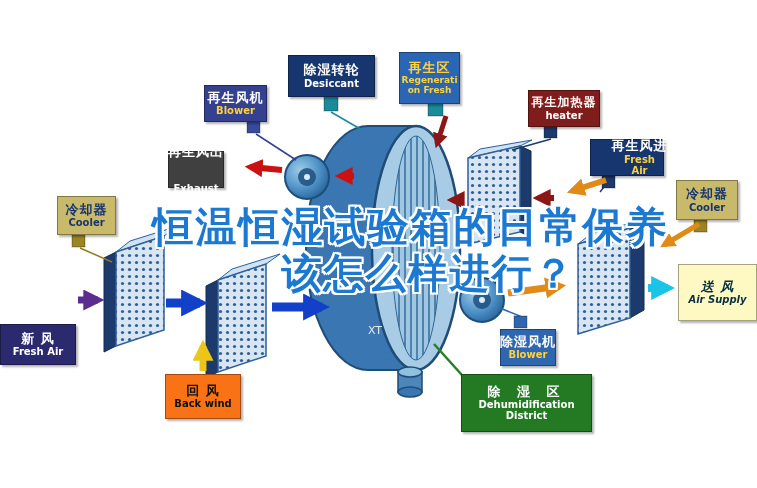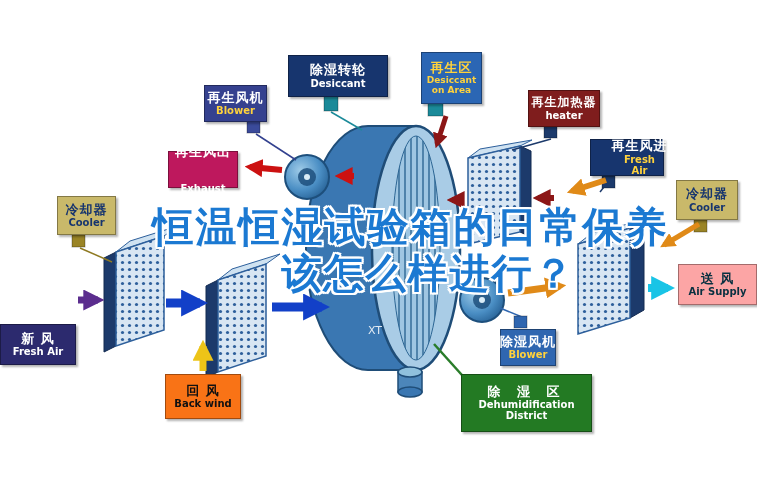--- a/index.html
+++ b/index.html
@@ -154,41 +154,41 @@
       <line x1="648" y1="288" x2="668" y2="288" stroke="#19c4e6" stroke-width="8" marker-end="url(#m-cyan)"></line>
       <line x1="606" y1="180" x2="572" y2="191" stroke="#e08a18" stroke-width="6" marker-end="url(#m-orange)"></line>
       <line x1="554" y1="198" x2="538" y2="198" stroke="#8c1616" stroke-width="6" marker-end="url(#m-darkred)"></line>
       <line x1="464" y1="200" x2="452" y2="200" stroke="#8c1616" stroke-width="6" marker-end="url(#m-darkred)"></line>
       <line x1="354" y1="176" x2="340" y2="176" stroke="#cc1111" stroke-width="6" marker-end="url(#m-red)"></line>
       <line x1="282" y1="170" x2="250" y2="167" stroke="#cc1111" stroke-width="6" marker-end="url(#m-red)"></line>
       <line x1="446" y1="116" x2="437" y2="144" stroke="#8c1616" stroke-width="5" marker-end="url(#m-darkred)"></line>
     </g>
   </svg>
 
-  <div class="label-box" style="left:288px;top:55px;width:100px;height:42px;background:#17356e;">
+  <div class="label-box" style="left:288px;top:55px;width:87px;height:42px;background:#17356e;">
     <span class="zh" style="color:#fff">除湿转轮</span>
     <span class="en" style="color:#fff">Desiccant</span>
   </div>
 
-  <div class="label-box" style="left:421px;top:52px;width:61px;height:52px;background:#2b66b4;">
+  <div class="label-box" style="left:399px;top:52px;width:61px;height:52px;background:#2b66b4;">
     <span class="zh" style="color:#ffd23c">再生区</span>
-    <span class="en" style="color:#ffd23c;font-size:9px">Desiccant on Area</span>
+    <span class="en" style="color:#ffd23c;font-size:9px">Regenerati on Fresh</span>
   </div>
 
   <div class="label-box" style="left:204px;top:85px;width:63px;height:37px;background:#35418f;align-items:center;">
     <span class="zh" style="color:#fff">再生风机</span>
     <span class="en" style="color:#ffd23c">Blower</span>
   </div>
 
   <div class="label-box" style="left:528px;top:90px;width:72px;height:37px;background:#7f1d1d;">
     <span class="zh" style="color:#fff;font-size:12px">再生加热器</span>
     <span class="en" style="color:#fff">heater</span>
   </div>
 
-  <div class="label-box" style="left:168px;top:151px;width:70px;height:37px;background:#be185d;gap:24px;">
+  <div class="label-box" style="left:168px;top:151px;width:56px;height:37px;background:#404040;gap:24px;">
     <span class="zh" style="color:#fff">再生风出</span>
     <span class="en" style="color:#fff">Exhaust</span>
   </div>
 
   <div class="label-box" style="left:590px;top:139px;width:74px;height:37px;background:#17356e;padding-left:27px;">
     <span class="zh" style="color:#fff">再生风进</span>
     <span class="en" style="color:#ffd23c">Fresh Air</span>
   </div>
 
   <div class="label-box" style="left:57px;top:196px;width:59px;height:39px;background:#c9b96a;">
@@ -209,21 +209,21 @@
   <div class="label-box" style="left:165px;top:374px;width:76px;height:45px;background:#f97316;">
     <span class="zh" style="color:#111">回 风</span>
     <span class="en" style="color:#111">Back wind</span>
   </div>
 
   <div class="label-box" style="left:500px;top:329px;width:56px;height:37px;background:#2f66b0;">
     <span class="zh" style="color:#fff">除湿风机</span>
     <span class="en" style="color:#ffd23c">Blower</span>
   </div>
 
-  <div class="label-box" style="left:678px;top:264px;width:79px;height:41px;background:#fca5a5;">
+  <div class="label-box" style="left:678px;top:264px;width:79px;height:57px;background:#fef9c3;font-style:italic;">
     <span class="zh" style="color:#083040">送 风</span>
     <span class="en" style="color:#083040">Air Supply</span>
   </div>
 
   <div class="label-box" style="left:445px;top:374px;width:131px;height:58px;background:#237a23;margin-left:16px;">
     <span class="zh" style="color:#fff;letter-spacing:6px">除 湿 区</span>
     <span class="en" style="color:#fff">Dehumidification</span>
     <span class="en" style="color:#fff">District</span>
   </div>
 

